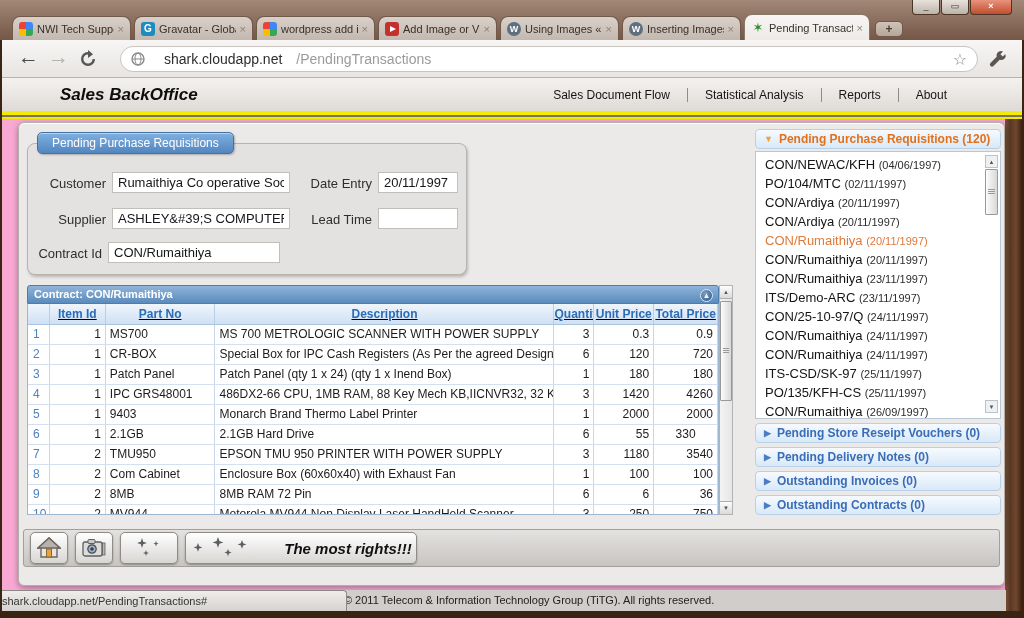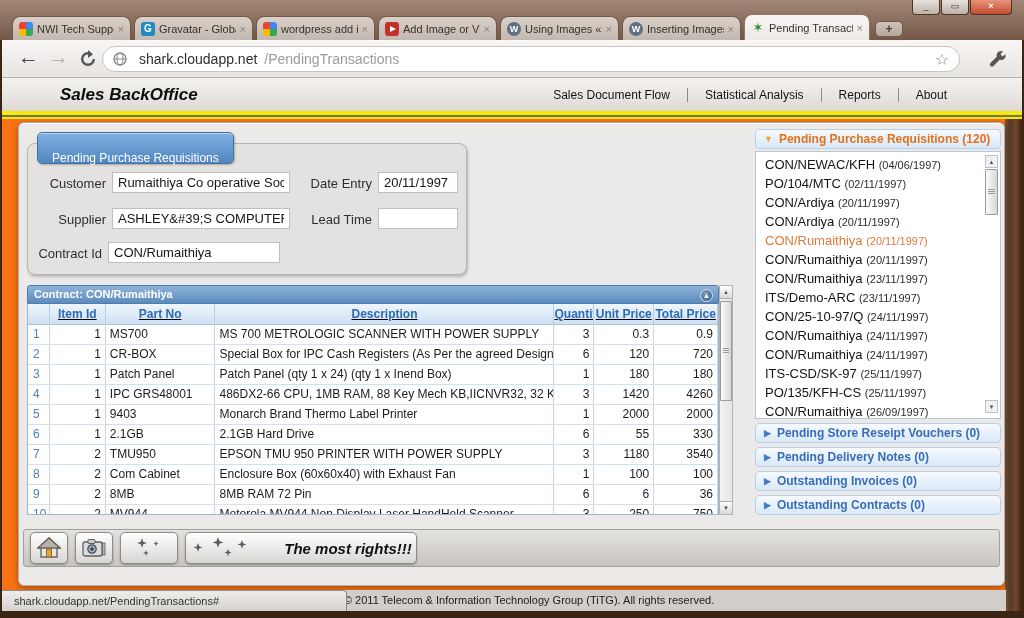--- a/index.html
+++ b/index.html
@@ -21,46 +21,46 @@
   .tab .tclose { font-size:11px; color:#8d8279; line-height:10px; }
   .favicon { width:14px; height:14px; flex:0 0 14px; display:inline-block; position:relative; }
   .newtab { width:28px; height:16px; margin:0 0 3px 2px; border-radius:5px; background:linear-gradient(#cfc4ba,#b4a698);
     border:1px solid #6f5a4a; color:#4a3b2e; font-size:12px; font-weight:bold; text-align:center; line-height:14px; }
 
   .toolbar { position:absolute; left:2px; top:40px; width:1020px; height:38px;
     background:linear-gradient(#f8f6f5,#e7e4e1); border-bottom:1px solid #b7b3ae; }
   .navarrow { position:absolute; top:5px; font-size:21px; font-weight:bold; color:#4c4c4c; }
   .navarrow.fwd { color:#b6b2ae; }
   .reloadico { position:absolute; left:76px; top:9px; width:20px; height:20px; }
-  .omnibox { position:absolute; left:100px; top:6px; width:858px; height:26px; background:#fff;
-    border:1px solid #c9c4bf; border-radius:13px; display:flex; align-items:center; padding:0 10px; gap:12px; }
+  .omnibox { position:absolute; left:118px; top:6px; width:858px; height:26px; background:#fff;
+    border:1px solid #c9c4bf; border-radius:13px; display:flex; align-items:center; padding:0 10px; gap:19px; }
   .urlhost { font-size:14px; color:#2e2e2e; }
   .urlpath { font-size:14px; color:#9b9b9b; }
   .omnibox .spacer { flex:1; }
   .starico { font-size:16px; color:#8e8a86; }
   .wrench { position:absolute; right:14px; top:9px; width:20px; height:20px; }
 
   
-  .page { position:absolute; left:2px; top:78px; width:1020px; height:533px; background:#f97316; overflow:hidden; }
+  .page { position:absolute; left:2px; top:78px; width:1020px; height:533px; background:#f9a8d4; overflow:hidden; }
   .appheader { position:relative; height:33px; background:linear-gradient(#f4f2f0,#dedad6); }
   .brand { position:absolute; left:58px; top:7px; font-size:17px; font-weight:bold; font-style:italic; color:#0d0d0d; }
   .nav { position:absolute; right:58px; top:5px; display:flex; align-items:center; height:24px; }
   .nav .item { padding:0 17px; font-size:12px; color:#151515; }
   .nav .item + .item { border-left:1px solid #8c8c8c; }
   .yellow { height:8px; background:linear-gradient(180deg,#f4ea02 0 50%,#73736a 50% 72%,#f4ea02 72% 100%); }
   .wood { position:absolute; right:0; top:41px; width:17px; height:492px;
     background:linear-gradient(90deg,#7d5236,#5a3824 30%,#6f4730 65%,#40200f); }
 
   .panelbox { position:absolute; left:16px; top:44px; width:987px; height:464px; background:#eceae8;
     border:1px solid #b2aeaa; border-radius:6px; box-shadow:0 2px 6px rgba(0,0,0,.35), inset 0 1px 0 #fff; }
 
   
   .formpanel { position:absolute; left:8px; top:20px; width:440px; height:132px; background:#e4e2e0;
     border:1px solid #b7b3af; border-radius:8px; box-shadow:1px 2px 3px rgba(0,0,0,.22); }
-  .formtab { position:absolute; left:18px; top:9px; height:22px; padding:15px 14px; border-radius:5px;
+  .formtab { position:absolute; left:18px; top:9px; height:22px; padding:0 14px; border-radius:5px;
     background:linear-gradient(#7fb0e0,#5286c0); border:1px solid #44719f; color:#fff; font-size:12px;
     line-height:20px; box-shadow:inset 0 1px 0 rgba(255,255,255,.45),1px 1px 2px rgba(0,0,0,.25); z-index:3; }
   .flabel { position:absolute; font-size:13px; color:#2e2e2e; text-align:right; }
   .finput { position:absolute; height:21px; border:1px solid #c2beba; background:#fff; font-size:13px;
     font-family:"Liberation Sans",sans-serif; color:#161616; padding:0 5px; }
 
   
   .tablepanel { position:absolute; left:8px; top:162px; width:706px; height:230px; }
   .tabletitle { position:relative; width:692px; height:19px; border:1px solid #4f7cab; border-radius:3px 3px 0 0;
     background:linear-gradient(#8fb4da,#5b8abc); color:#fff; font-size:11px; font-weight:bold; line-height:17px; padding-left:6px; }
@@ -115,21 +115,21 @@
   .toolbtn.sparkle { width:58px; }
   .toolbtn.wanted { width:232px; }
   .wantedtxt { font-size:15px; font-weight:bold; font-style:italic; color:#111; }
   .spk { fill:#5a5f66; }
 
   
   .footer { position:absolute; left:0; top:512px; width:1004px; height:21px; background:#d0cdca;
     font-size:11px; color:#222; text-align:center; line-height:21px; }
   .statusbubble { position:absolute; left:0; top:512px; width:345px; height:21px; z-index:6;
     background:linear-gradient(#efedeb,#d5d2cf); border:1px solid #8d8a86; border-left:none; border-bottom:none;
-    border-radius:0 4px 0 0; font-size:11px; color:#333; line-height:20px; padding-left:12px; }
+    border-radius:0 4px 0 0; font-size:11px; color:#333; line-height:20px; padding-left:0; }
 
   
   .fav-google { background:conic-gradient(#4285f4 0 25%,#34a853 25% 50%,#fbbc05 50% 75%,#ea4335 75%); border-radius:3px; }
   .fav-gravatar { background:#1e8cbe; border-radius:3px; color:#fff; font-size:10px; font-weight:bold; text-align:center; line-height:14px; }
   .fav-youtube { background:#c4302b; border-radius:3px; }
   .fav-youtube::after { content:""; position:absolute; left:5px; top:4px; border-left:6px solid #fff; border-top:3.5px solid transparent; border-bottom:3.5px solid transparent; }
   .fav-wordpress { background:#5e6f80; border-radius:50%; color:#fff; font-size:9px; font-weight:bold; text-align:center; line-height:14px; }
   .fav-app { color:#2e8b2e; font-size:13px; line-height:14px; text-align:center; }
 </style>
 </head>
@@ -295,21 +295,21 @@
                 <div class="c num" style="width: 60px;">2000</div>
                 <div class="c num" style="width: 64px;">2000</div>
               </div>
               <div class="grow">
                 <div class="c idx" style="width: 22px;">6</div>
                 <div class="c num" style="width: 56px;">1</div>
                 <div class="c" style="width: 110px;">2.1GB</div>
                 <div class="c" style="width: 340px;">2.1GB Hard Drive</div>
                 <div class="c num" style="width: 40px;">6</div>
                 <div class="c num" style="width: 60px; text-align: right;">55</div>
-                <div class="c num" style="width: 64px;">330</div>
+                <div class="c num" style="width: 64px; text-align: center;">330</div>
               </div>
               <div class="grow">
                 <div class="c idx" style="width: 22px;">7</div>
                 <div class="c num" style="width: 56px;">2</div>
                 <div class="c" style="width: 110px;">TMU950</div>
                 <div class="c" style="width: 340px;">EPSON TMU 950 PRINTER  WITH POWER SUPPLY</div>
                 <div class="c num" style="width: 40px;">3</div>
                 <div class="c num" style="width: 60px;">1180</div>
                 <div class="c num" style="width: 64px;">3540</div>
               </div>

